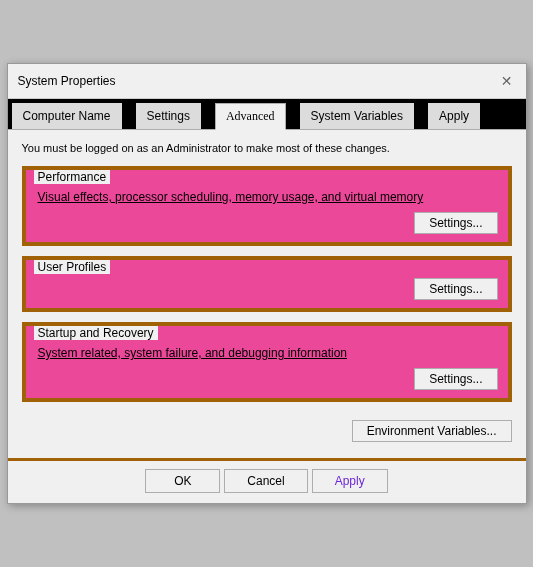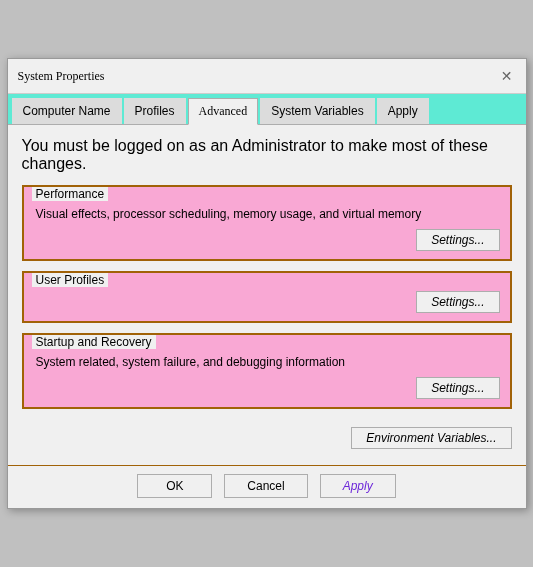--- a/index.html
+++ b/index.html
@@ -26,45 +26,44 @@
       box-shadow: 2px 2px 8px rgba(0,0,0,0.3);
     }
 
     .title-bar {
       background: #f0f0f0;
       border-bottom: 1px solid #ccc;
       padding: 8px 10px;
       display: flex;
       justify-content: space-between;
       align-items: center;
-      font-family: Liberation Serif, serif;
     }
 
     .title-bar-text {
       font-size: 12px;
       color: #000;
     }
 
     .title-bar-close {
       width: 18px;
       height: 18px;
       display: flex;
       align-items: center;
       justify-content: center;
       cursor: pointer;
       font-size: 14px;
       color: #666;
     }
 
     .tabs {
       display: flex;
-      background: #5eead4;
+      background: #000000;
       padding: 4px 4px 0 4px;
       border-bottom: 1px solid #adadad;
-      gap: 0;
+      gap: 12px;
     }
 
     .tab {
       padding: 5px 10px;
       font-size: 12px;
       cursor: pointer;
       border: 1px solid transparent;
       border-bottom: none;
       color: #000;
       background: #dcdcdc;
@@ -79,82 +78,82 @@
       z-index: 1;
       font-family: Liberation Serif, serif;
     }
 
     .content {
       padding: 12px 14px 10px 14px;
       background: #f0f0f0;
     }
 
     .admin-notice {
-      font-size: 16px;
+      font-size: 11px;
       color: #000;
       margin-bottom: 12px;
     }
 
     .section-group {
-      border: 2px solid #a16207;
+      border: 4px solid #a16207;
       margin-bottom: 10px;
-      background: #f9a8d4;
+      background: #ec4899;
       padding: 0 0 8px 0;
     }
 
     .section-label {
       font-size: 12px;
       color: #000;
       margin: -7px 0 0 8px;
       background: #f0f0f0;
       display: inline-block;
       padding: 0 4px;
     }
 
     .section-desc {
       font-size: 12px;
       color: #000;
       padding: 6px 12px 4px 12px;
+      text-decoration: underline;
     }
 
     .section-btn-row {
       display: flex;
       justify-content: flex-end;
       padding: 4px 10px 0 10px;
     }
 
     .win-btn {
       padding: 3px 14px;
       font-size: 12px;
       background: #f0f0f0;
       border: 1px solid #adadad;
       cursor: pointer;
       color: #000;
       min-width: 75px;
-      font-style: italic;
     }
 
     .win-btn.disabled {
       color: #6d28d9;
       cursor: default;
     }
 
     .env-btn-row {
       display: flex;
       justify-content: flex-end;
       padding: 8px 0 6px 0;
     }
 
     .footer {
       display: flex;
       justify-content: center;
       align-items: center;
-      gap: 12px;
+      gap: 4px;
       padding: 8px 14px 10px 14px;
-      border-top: 1px solid #a16207;
+      border-top: 3px solid #a16207;
       background: #f0f0f0;
     }
 
     .footer-btn {
       padding: 4px 22px;
       font-size: 12px;
       background: #f0f0f0;
       border: 1px solid #adadad;
       cursor: pointer;
       color: #000;
@@ -165,21 +164,21 @@
 <body>
 
 <div class="window">
   <div class="title-bar">
     <span class="title-bar-text">System Properties</span>
     <div class="title-bar-close">✕</div>
   </div>
 
   <div class="tabs">
     <div class="tab">Computer Name</div>
-    <div class="tab">Profiles</div>
+    <div class="tab">Settings</div>
     <div class="tab active">Advanced</div>
     <div class="tab">System Variables</div>
     <div class="tab">Apply</div>
   </div>
 
   <div class="content">
     <div class="admin-notice">You must be logged on as an Administrator to make most of these changes.</div>
 
     <div class="section-group">
       <span class="section-label">Performance</span>

